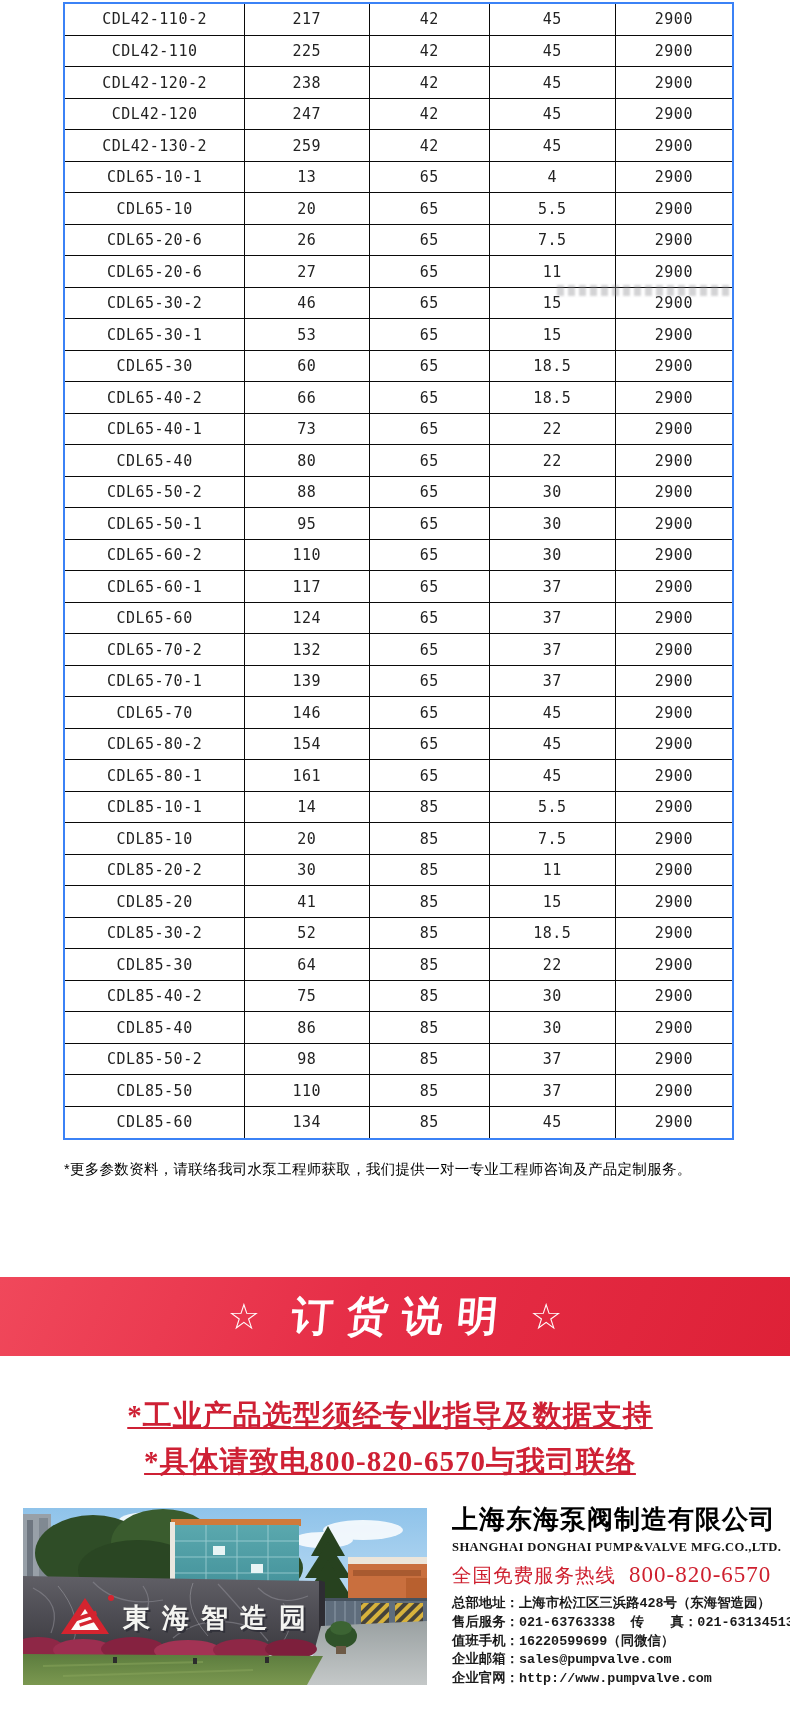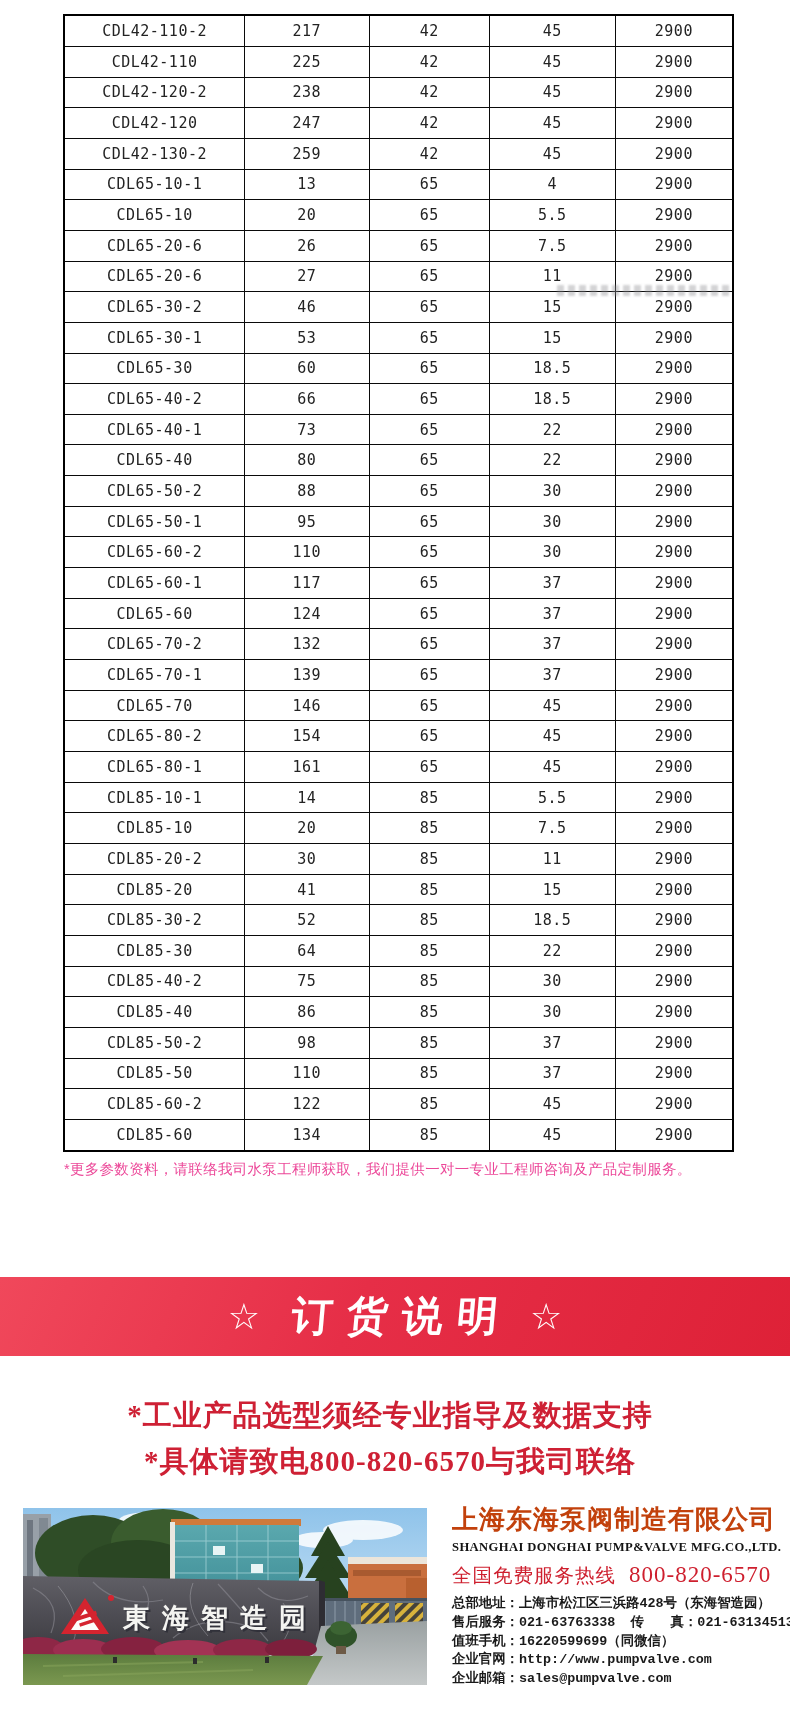--- a/index.html
+++ b/index.html
@@ -1,53 +1,53 @@
 <!DOCTYPE html>
 <html><head>
 <meta charset="utf-8">
 <style>
   html,body{margin:0;padding:0;background:#ffffff;}
   .page{position:relative;width:790px;height:1733px;background:#ffffff;overflow:hidden;
         font-family:"Liberation Sans",sans-serif;}
 
   
-  .spec-table{position:absolute;left:63px;top:14px;width:671px;height:1138px;
+  .spec-table{position:absolute;left:63px;top:2px;width:671px;height:1138px;
       border-collapse:collapse;table-layout:fixed;
       font-family:"DejaVu Sans Mono",monospace;font-size:15px;color:#232323;
-      border:2px solid #000000;}
+      border:2px solid #3b82f6;}
   .spec-table td{border:1.5px solid #0a0a0a;text-align:center;vertical-align:middle;
       padding:0;letter-spacing:0.5px;white-space:nowrap;overflow:hidden;}
 
   
   .watermark-smear{position:absolute;left:557px;top:285px;width:176px;height:11px;
       background:repeating-linear-gradient(90deg,rgba(140,140,145,.38) 0 7px,rgba(140,140,145,0) 7px 11px);
       filter:blur(1px);pointer-events:none;}
 
   
-  .note{position:absolute;left:64px;top:1160px;width:690px;font-size:14.5px;color:#ec4899;
+  .note{position:absolute;left:64px;top:1160px;width:690px;font-size:14.5px;color:#000000;
       letter-spacing:0.3px;}
 
   
   .banner{position:absolute;left:0;top:1277px;width:790px;height:79px;
       background:linear-gradient(115deg,#f0485b 0%,#e62e47 45%,#de2137 100%);
       display:flex;align-items:center;justify-content:center;}
   .banner-star{color:#ffffff;font-size:36px;line-height:1;margin:0 18px;font-weight:normal;}
   .banner-title{color:#ffffff;font-size:41px;font-weight:bold;letter-spacing:14px;
       text-indent:14px;transform:skewX(-5deg);line-height:1;}
 
   
   .notice{position:absolute;left:0;top:1392px;width:780px;text-align:center;
       font-family:"Liberation Serif",serif;font-weight:bold;font-size:29px;
-      color:#ce2034;line-height:46px;letter-spacing:1px;}
+      color:#ce2034;line-height:46px;letter-spacing:1px;text-decoration:underline;}
 
   
   .factory-photo{position:absolute;left:23px;top:1508px;width:404px;height:177px;display:block;}
 
   .info{position:absolute;left:452px;top:1502px;width:335px;}
-  .company-cn{font-size:26px;font-weight:900;color:#c2410c;letter-spacing:1px;white-space:nowrap;}
+  .company-cn{font-size:26px;font-weight:900;color:#000000;letter-spacing:1px;white-space:nowrap;}
   .company-en{margin-top:3px;font-family:"Liberation Serif",serif;font-weight:bold;
       font-size:12.6px;color:#141414;letter-spacing:0.4px;white-space:nowrap;}
   .hotline{margin-top:7px;font-family:"Liberation Serif",serif;font-weight:normal;
       color:#ce1f2e;white-space:nowrap;}
   .hotline-label{font-size:19.5px;letter-spacing:1px;}
   .hotline-number{font-size:23px;margin-left:9px;letter-spacing:1px;}
   .contacts{margin-top:6px;font-family:Liberation Mono, monospace;font-weight:bold;
       font-size:13.4px;color:#1a1a1a;}
   .contact-line{line-height:18.8px;white-space:nowrap;}
   .pair + .pair{margin-left:15px;}
@@ -302,27 +302,20 @@
           <td>98</td>
           <td>85</td>
           <td>37</td>
           <td>2900</td>
         </tr>
         <tr>
           <td>CDL85-50</td>
           <td>110</td>
           <td>85</td>
           <td>37</td>
-          <td>2900</td>
-        </tr>
-        <tr>
-          <td>CDL85-60-2</td>
-          <td>122</td>
-          <td>85</td>
-          <td>45</td>
           <td>2900</td>
         </tr>
         <tr>
           <td>CDL85-60</td>
           <td>134</td>
           <td>85</td>
           <td>45</td>
           <td>2900</td>
         </tr>
       </tbody>
@@ -498,18 +491,18 @@
     <div class="company-cn">上海东海泵阀制造有限公司</div>
     <div class="company-en">SHANGHAI DONGHAI PUMP&amp;VALVE MFG.CO.,LTD.</div>
     <div class="hotline">
       <span class="hotline-label">全国免费服务热线</span>
       <span class="hotline-number">800-820-6570</span>
     </div>
     <div class="contacts">
         <div class="contact-line"><span class="pair"><span class="c-label">总部地址：</span><span class="c-value">上海市松江区三浜路428号（东海智造园）</span></span></div>
         <div class="contact-line"><span class="pair"><span class="c-label">售后服务：</span><span class="c-value">021-63763338</span></span><span class="pair"><span class="c-label">传　　真：</span><span class="c-value">021-63134513</span></span></div>
         <div class="contact-line"><span class="pair"><span class="c-label">值班手机：</span><span class="c-value">16220599699（同微信）</span></span></div>
+        <div class="contact-line"><span class="pair"><span class="c-label">企业邮箱：</span><span class="c-value">sales@pumpvalve.com</span></span></div>
         <div class="contact-line"><span class="pair"><span class="c-label">企业官网：</span><span class="c-value">http://www.pumpvalve.com</span></span></div>
-        <div class="contact-line"><span class="pair"><span class="c-label">企业邮箱：</span><span class="c-value">sales@pumpvalve.com</span></span></div>
       </div>
   </div>
 
 </div>
 
 </body></html>

